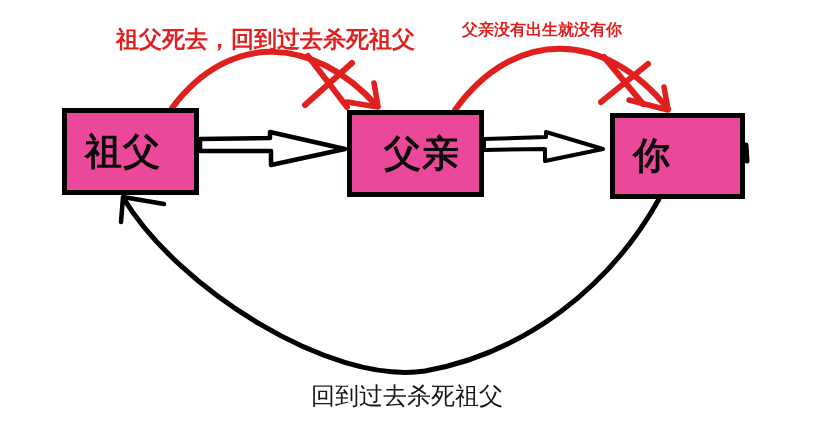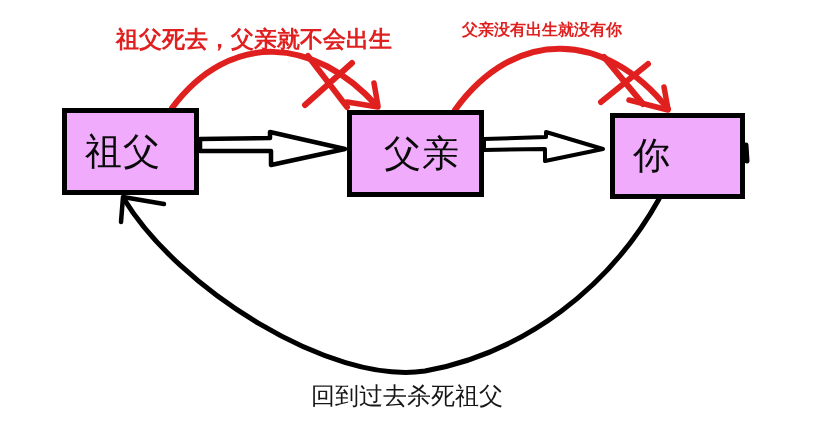--- a/index.html
+++ b/index.html
@@ -1,22 +1,22 @@
 <!DOCTYPE html>
 <html><head>
 <meta charset="utf-8">
 <style>
   html,body{margin:0;padding:0;background:#fff;}
   body{width:826px;height:425px;overflow:hidden;
        font-family:"Liberation Sans","DejaVu Sans",sans-serif;}
   .canvas{position:relative;width:826px;height:425px;background:#ffffff;}
   .layer{position:absolute;left:0;top:0;width:826px;height:425px;}
-  .node{position:absolute;background:#f0abfc;border:5px solid #000;
+  .node{position:absolute;background:#ec4899;border:5px solid #000;
         box-sizing:border-box;display:flex;align-items:center;
-        font-size:37px;color:#0a0a0a;letter-spacing:1px;}
+        font-size:37px;color:#0a0a0a;letter-spacing:1px;font-weight:bold;}
   .node-grandfather{left:62px;top:108px;width:137px;height:87px;padding-left:18px;}
   .node-father{left:347px;top:110px;width:137px;height:87px;padding-left:32px;}
   .node-you{left:610px;top:113px;width:135px;height:86px;padding-left:18px;}
   .lbl{position:absolute;white-space:nowrap;}
   .lbl-red{color:#e01f1f;font-weight:bold;}
   .lbl-red-1{left:116px;top:24px;font-size:23px;}
   .lbl-red-2{left:462px;top:20px;font-size:16px;}
   .lbl-black{left:311px;top:380px;font-size:24px;color:#161616;}
 </style>
 </head>
@@ -47,16 +47,16 @@
   <div class="node node-grandfather">
     <span>祖父</span>
   </div>
   <div class="node node-father">
     <span>父亲</span>
   </div>
   <div class="node node-you">
     <span>你</span>
   </div>
 
-  <div class="lbl lbl-red lbl-red-1">祖父死去，父亲就不会出生</div>
+  <div class="lbl lbl-red lbl-red-1">祖父死去，回到过去杀死祖父</div>
   <div class="lbl lbl-red lbl-red-2">父亲没有出生就没有你</div>
   <div class="lbl lbl-black">回到过去杀死祖父</div>
 </div>
 
 </body></html>

